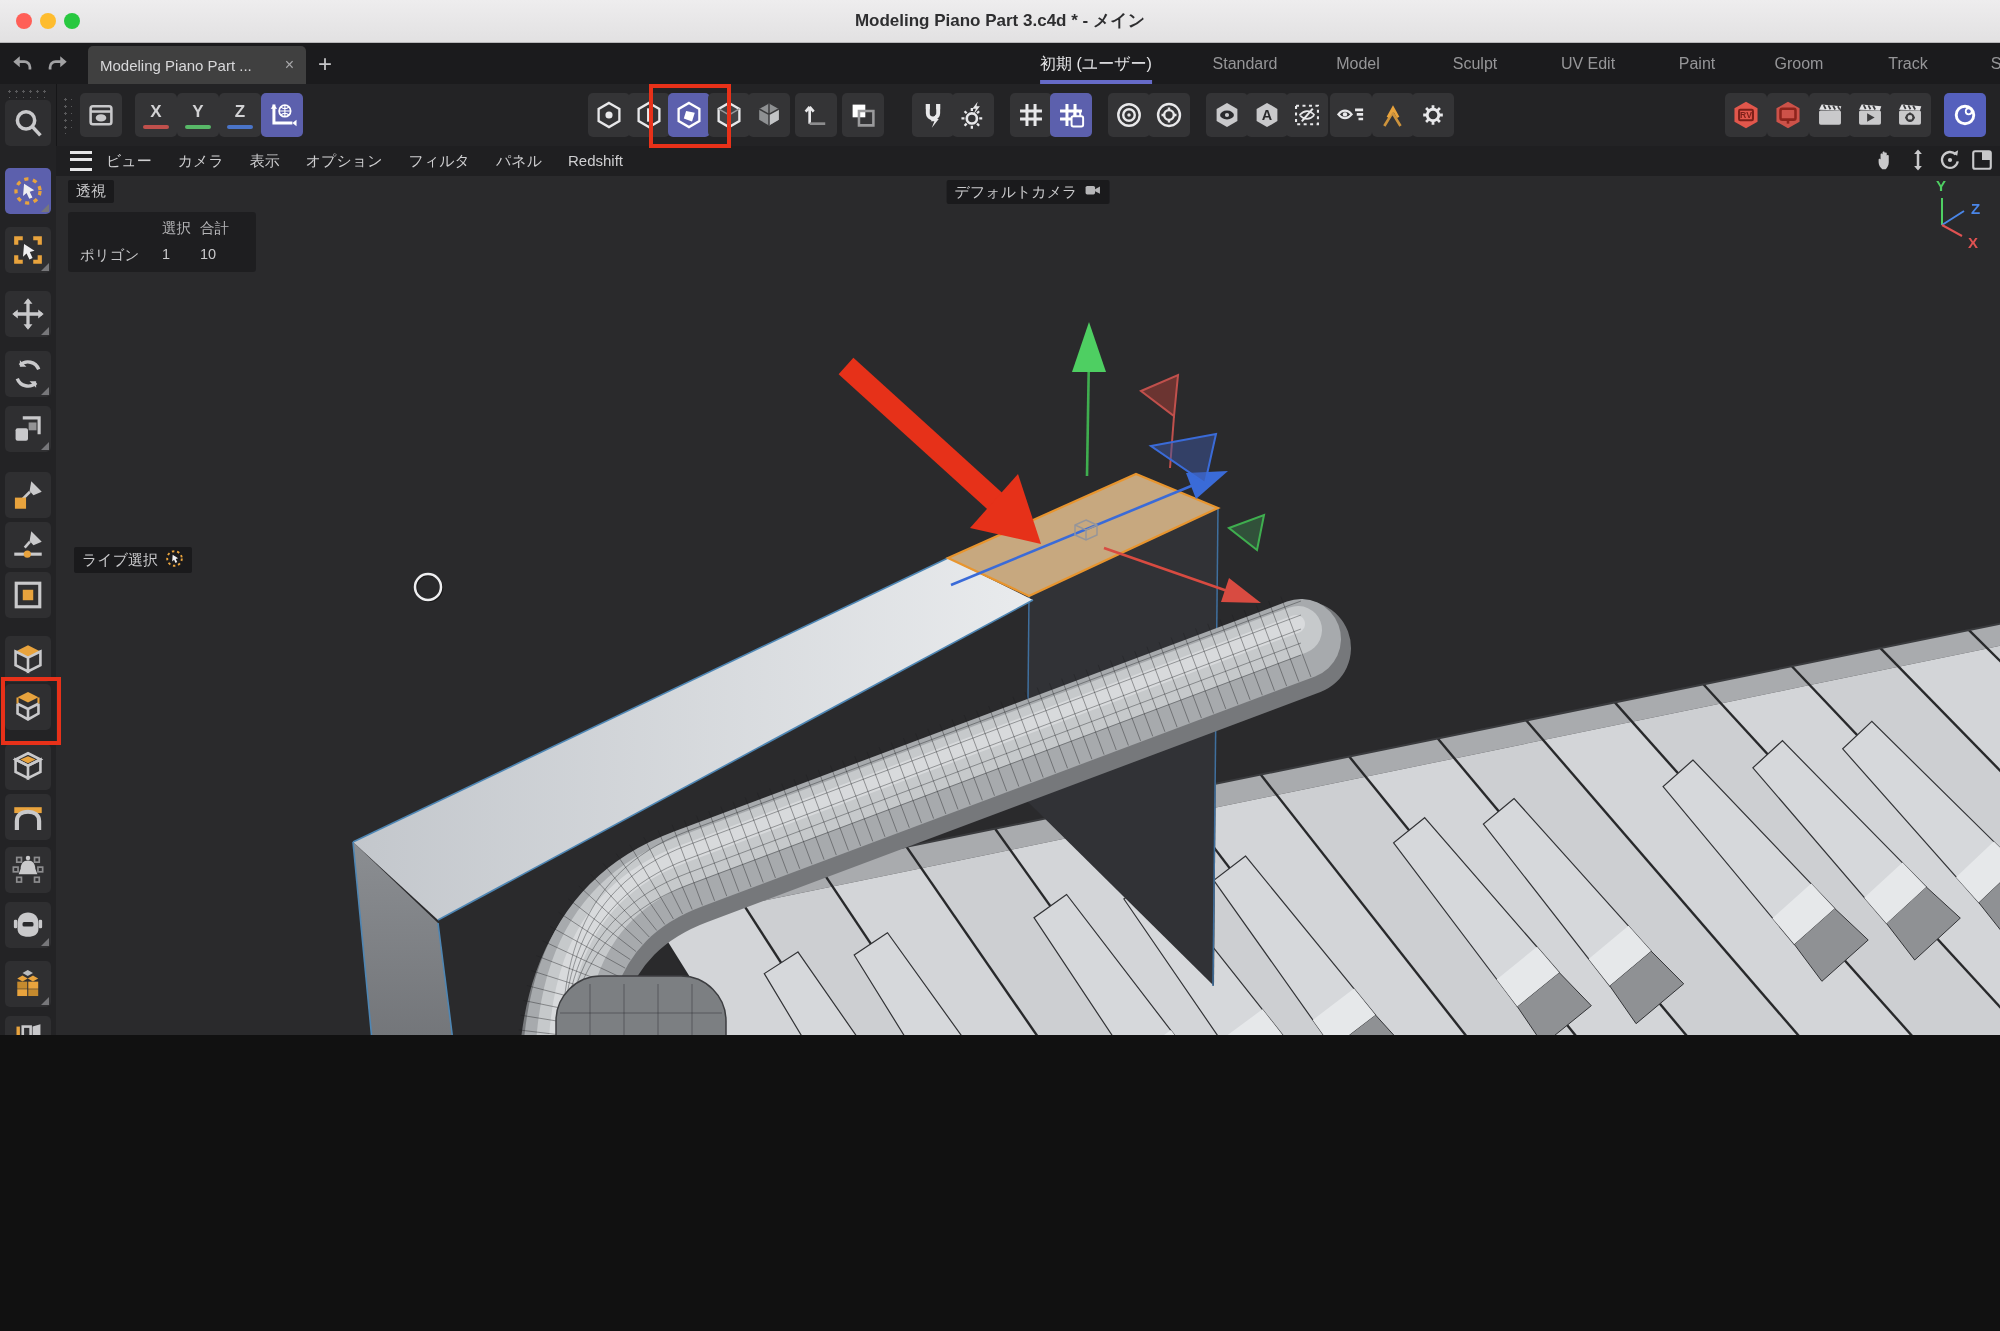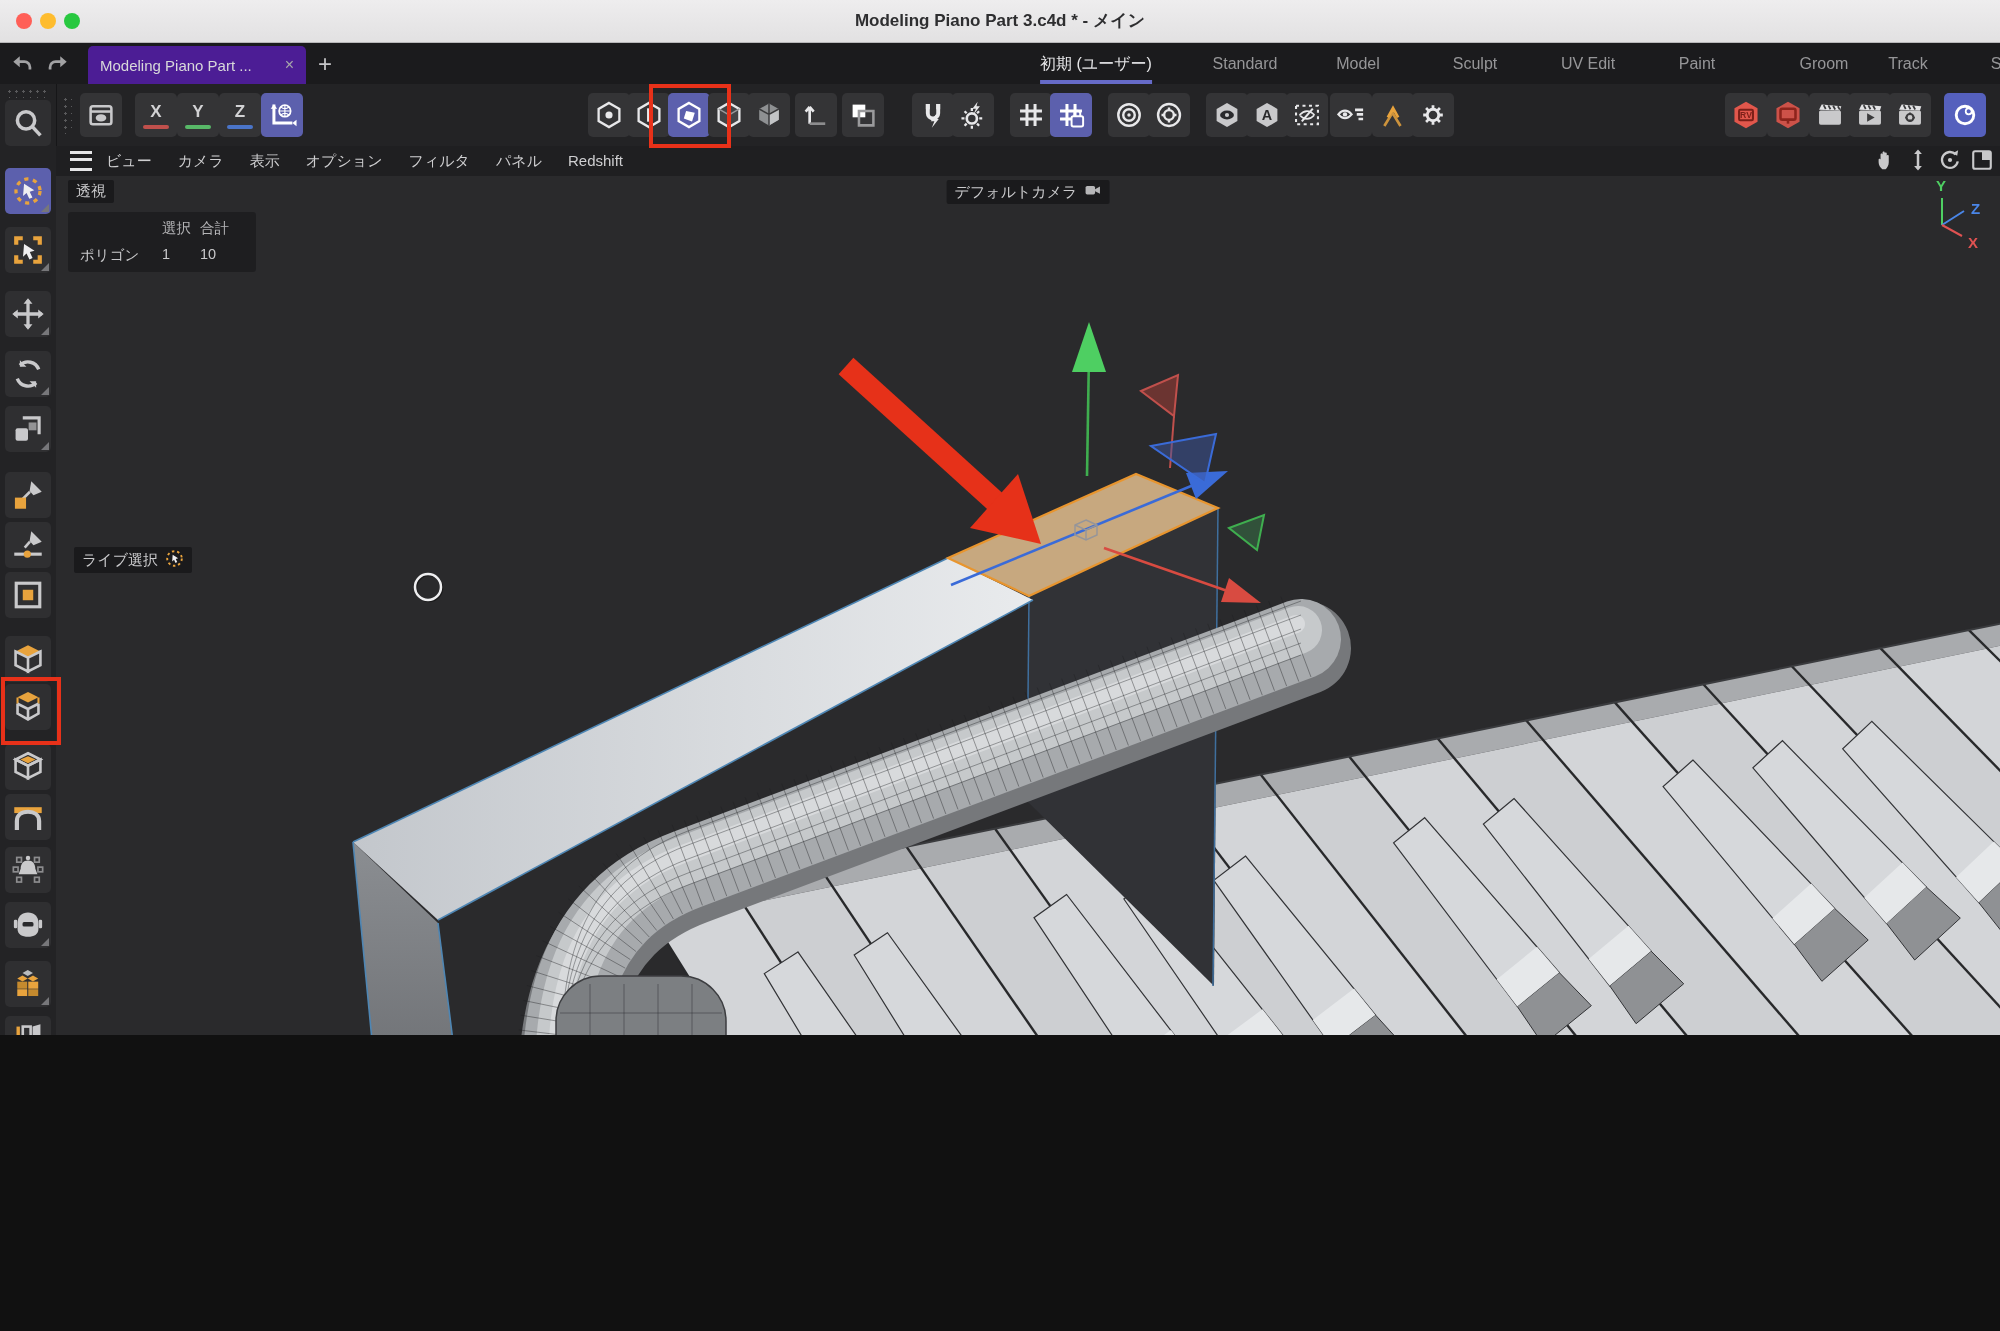--- a/index.html
+++ b/index.html
@@ -8,21 +8,21 @@
   .abs{position:absolute;}
   
   #titlebar{left:0;top:0;width:2000px;height:42px;background:linear-gradient(#eeedee,#e2e1e2);
             border-bottom:1px solid #b8b7b9;}
   .tl{position:absolute;top:13px;width:16px;height:16px;border-radius:50%;}
   #win-title{position:absolute;left:0;right:0;top:0;height:42px;line-height:42px;text-align:center;
              font-size:17px;font-weight:700;color:#2e2e30;}
   
   #tabbar{left:0;top:43px;width:2000px;height:41px;background:#1b1b1d;border-bottom:1px solid #0e0e0f;}
   .histbtn{position:absolute;top:6px;width:30px;height:30px;display:flex;align-items:center;justify-content:center;}
-  #doc-tab{position:absolute;left:88px;top:3px;width:218px;height:38px;background:#4c1d95;
+  #doc-tab{position:absolute;left:88px;top:3px;width:218px;height:38px;background:#404040;
            border-radius:5px 5px 0 0;display:flex;align-items:center;padding:2px 12px;box-sizing:border-box;}
   #doc-tab .lbl{font-size:15px;color:#d8d8da;white-space:nowrap;overflow:hidden;flex:1;}
   #doc-tab .x{font-size:16px;color:#a8a8aa;margin-left:8px;}
   #new-tab{position:absolute;left:318px;top:4px;font-size:24px;color:#c6c6c8;line-height:34px;}
   .laytab{position:absolute;top:0;height:41px;line-height:41px;transform:translateX(-50%);
           font-size:16px;color:#969698;white-space:nowrap;}
   .laytab.active{color:#e6e6e8;border-bottom:4px solid #666bc8;box-sizing:border-box;}
   
   #toolbar{left:0;top:84px;width:2000px;height:62px;background:#232325;border-bottom:1px solid #101011;}
   .tbtn{position:absolute;top:9px;width:44px;height:44px;background:#343436;border-radius:5px;
@@ -95,21 +95,21 @@
       <span class="x">×</span>
     </div>
     <div id="new-tab">+</div>
     <div id="layout-tabs">
         <div class="laytab active" style="left: 1096px;">初期 (ユーザー)</div>
         <div class="laytab" style="left: 1245px;">Standard</div>
         <div class="laytab" style="left: 1358px;">Model</div>
         <div class="laytab" style="left: 1475px;">Sculpt</div>
         <div class="laytab" style="left: 1588px;">UV Edit</div>
         <div class="laytab" style="left: 1697px;">Paint</div>
-        <div class="laytab" style="left: 1799px; margin-left: 25px;">Groom</div>
+        <div class="laytab" style="left: 1799px;">Groom</div>
         <div class="laytab" style="left: 1908px;">Track</div>
         <div class="laytab" style="left: 1996px;">S</div>
       </div>
   </div>
 
   <div id="toolbar" class="abs">
     <div class="abs grip" style="left:62px;top:12px;width:10px;height:38px"></div>
   <div class="tbtn" style="left: 80px; width: 42px;">
         <svg viewBox="0 0 26 26" width="30" height="30">
           <rect x="4" y="5.5" width="18" height="15.5" rx="2" fill="none" stroke="#c9c9cb" stroke-width="2.2"></rect>

